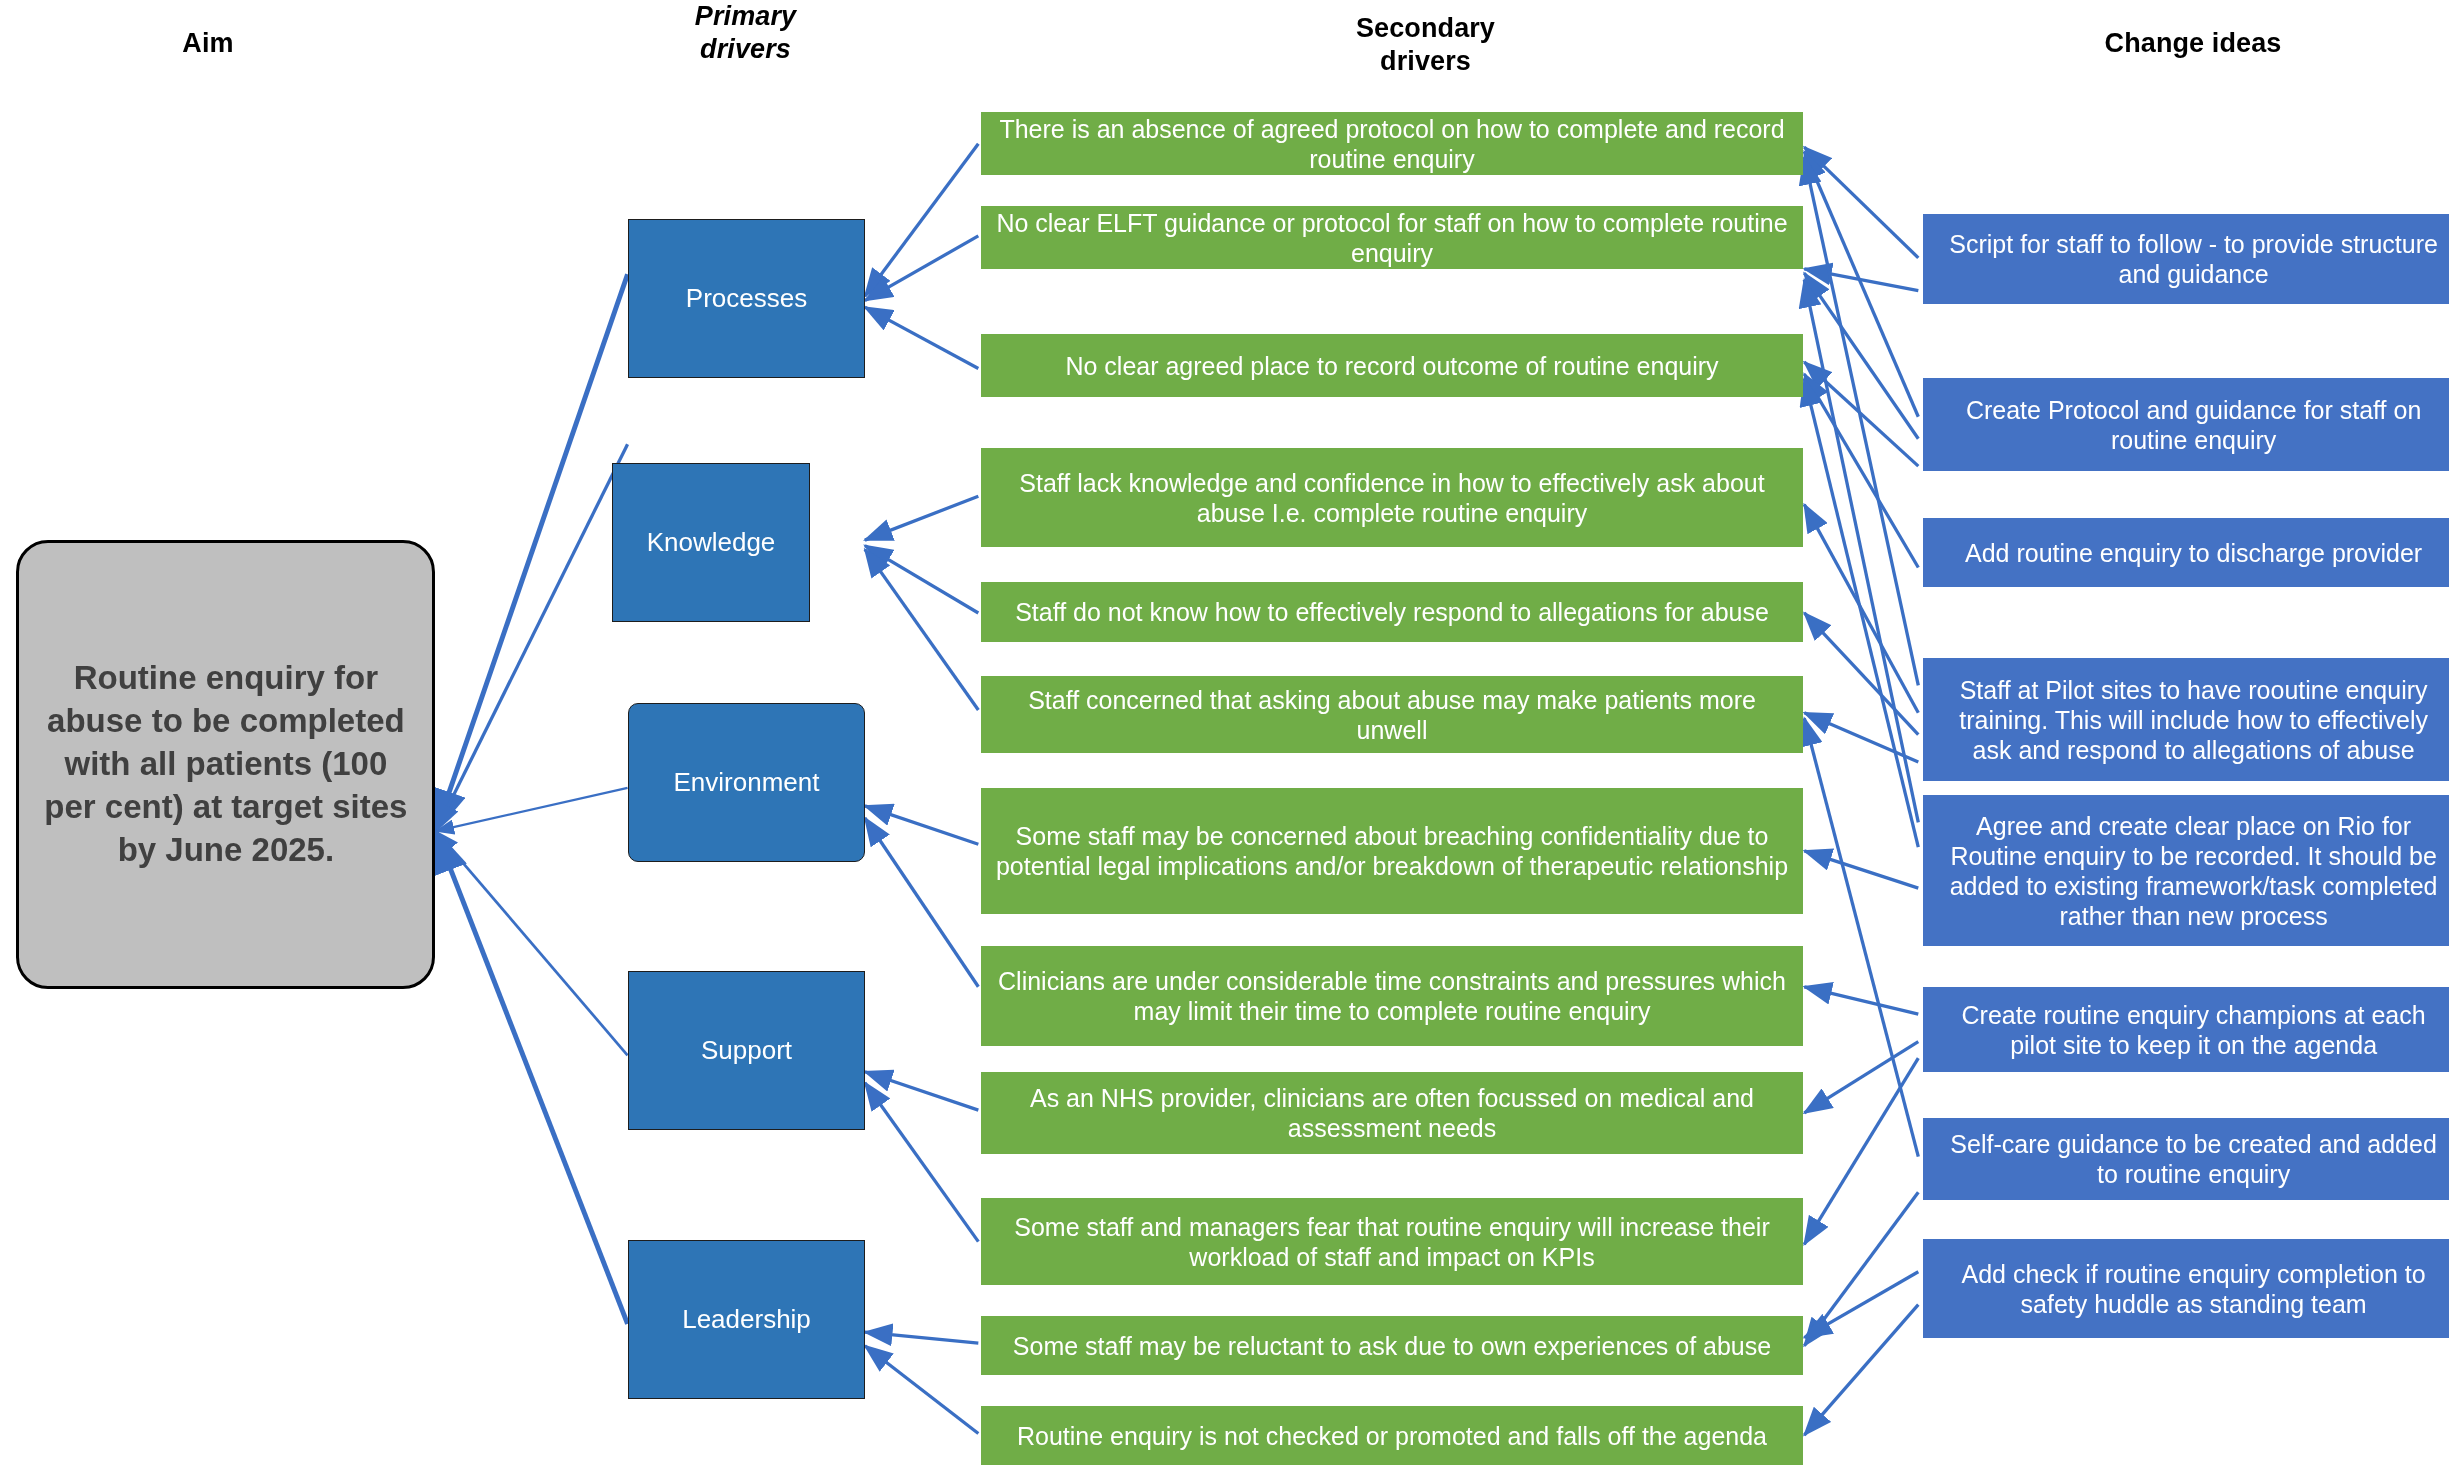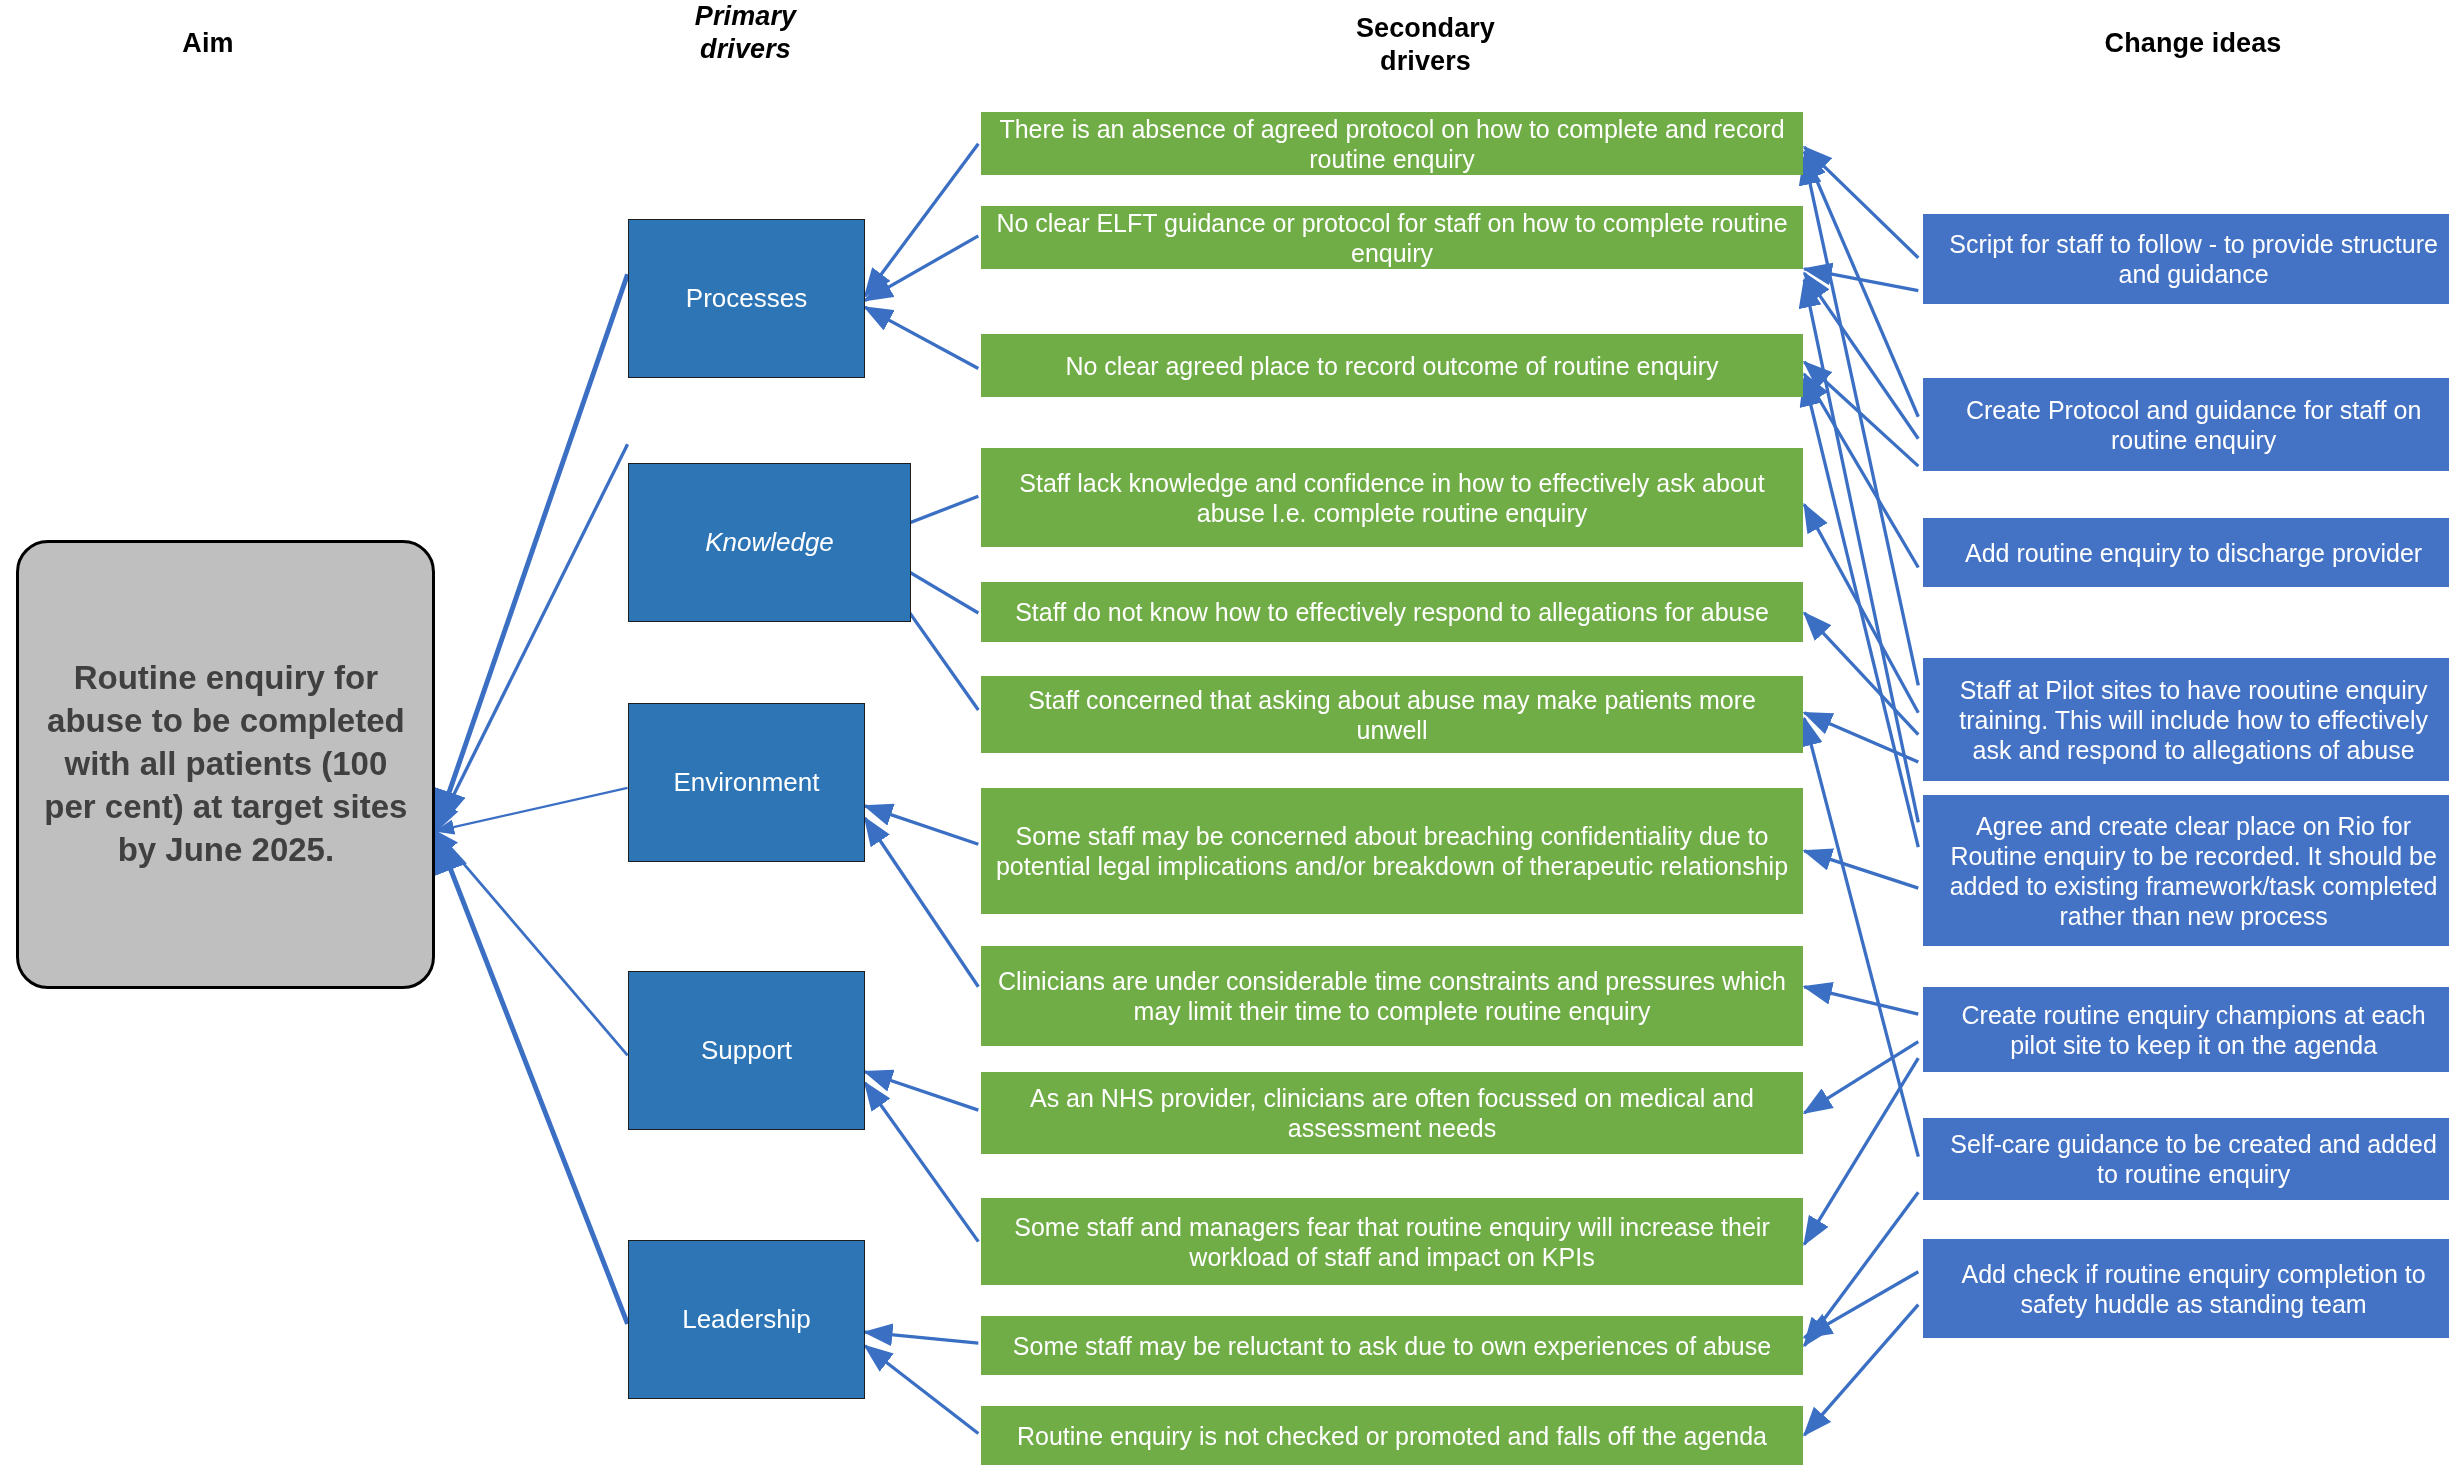--- a/index.html
+++ b/index.html
@@ -162,25 +162,25 @@
   </div>
 
   <div class="aim-box" style="left:16.4px; top:540px; width:419px; height:449px;">
     <span>Routine enquiry for abuse to be completed with all patients (100 per cent) at target sites by June 2025.</span>
   </div>
 
   <div class="node pd-box" style="left:628px; top:219px; width:237px; height:159px;">
     <span>Processes</span>
   </div>
 
-  <div class="node pd-box" style="left:628px; top:463px; width:283px; height:159px;font-style:italic;">
+  <div class="node pd-box" style="left:612px; top:463px; width:198px; height:159px;">
     <span>Knowledge</span>
   </div>
 
-  <div class="node pd-box" style="left:628px; top:703px; width:237px; height:159px;">
+  <div class="node pd-box" style="left:628px; top:703px; width:237px; height:159px;border-radius:10px;">
     <span>Environment</span>
   </div>
 
   <div class="node pd-box" style="left:628px; top:971px; width:237px; height:159px;">
     <span>Support</span>
   </div>
 
   <div class="node pd-box" style="left:628px; top:1240px; width:237px; height:159px;">
     <span>Leadership</span>
   </div>

